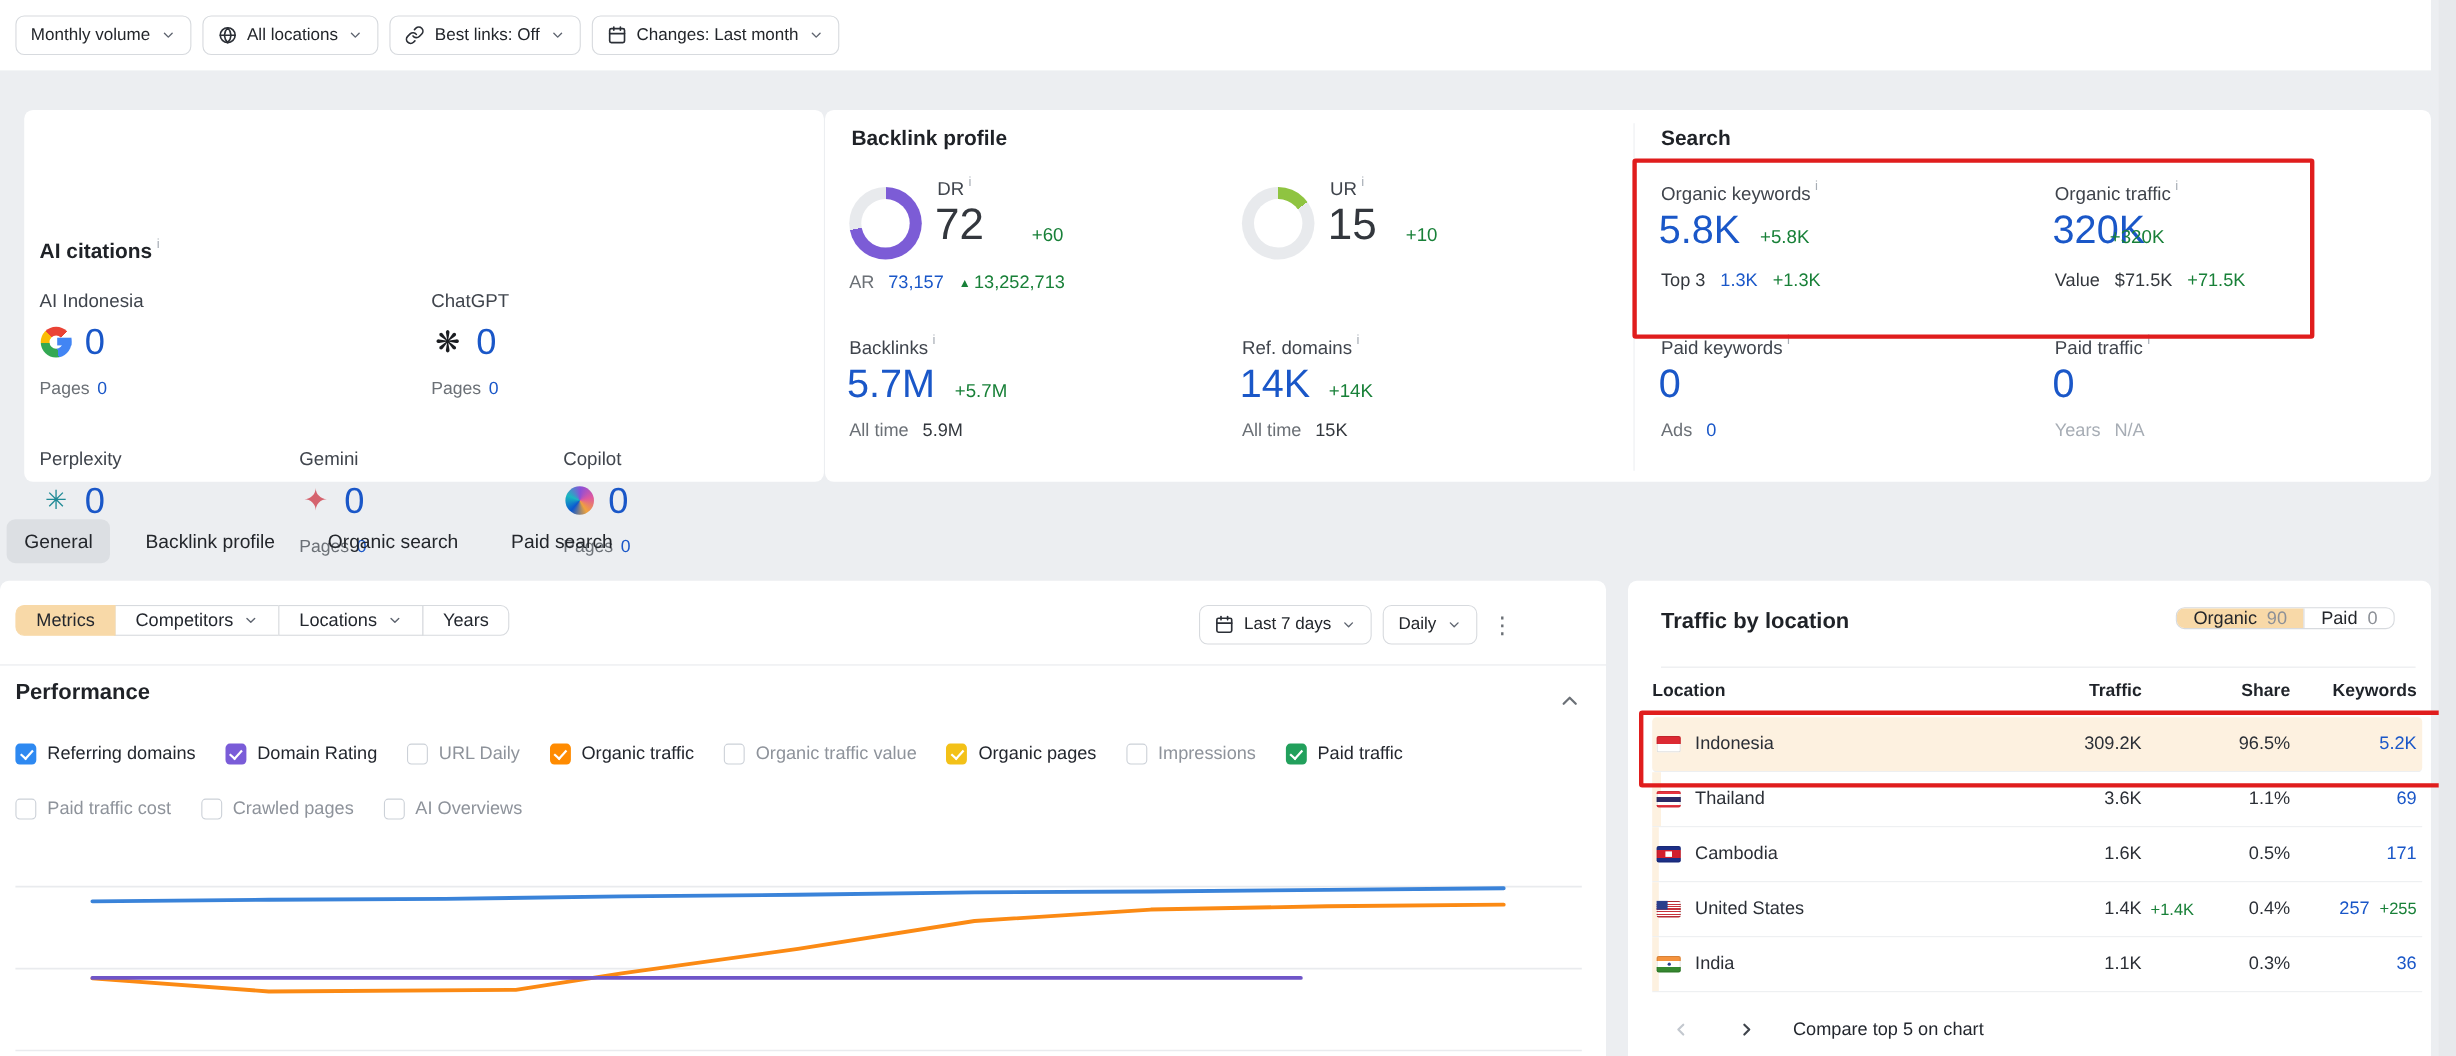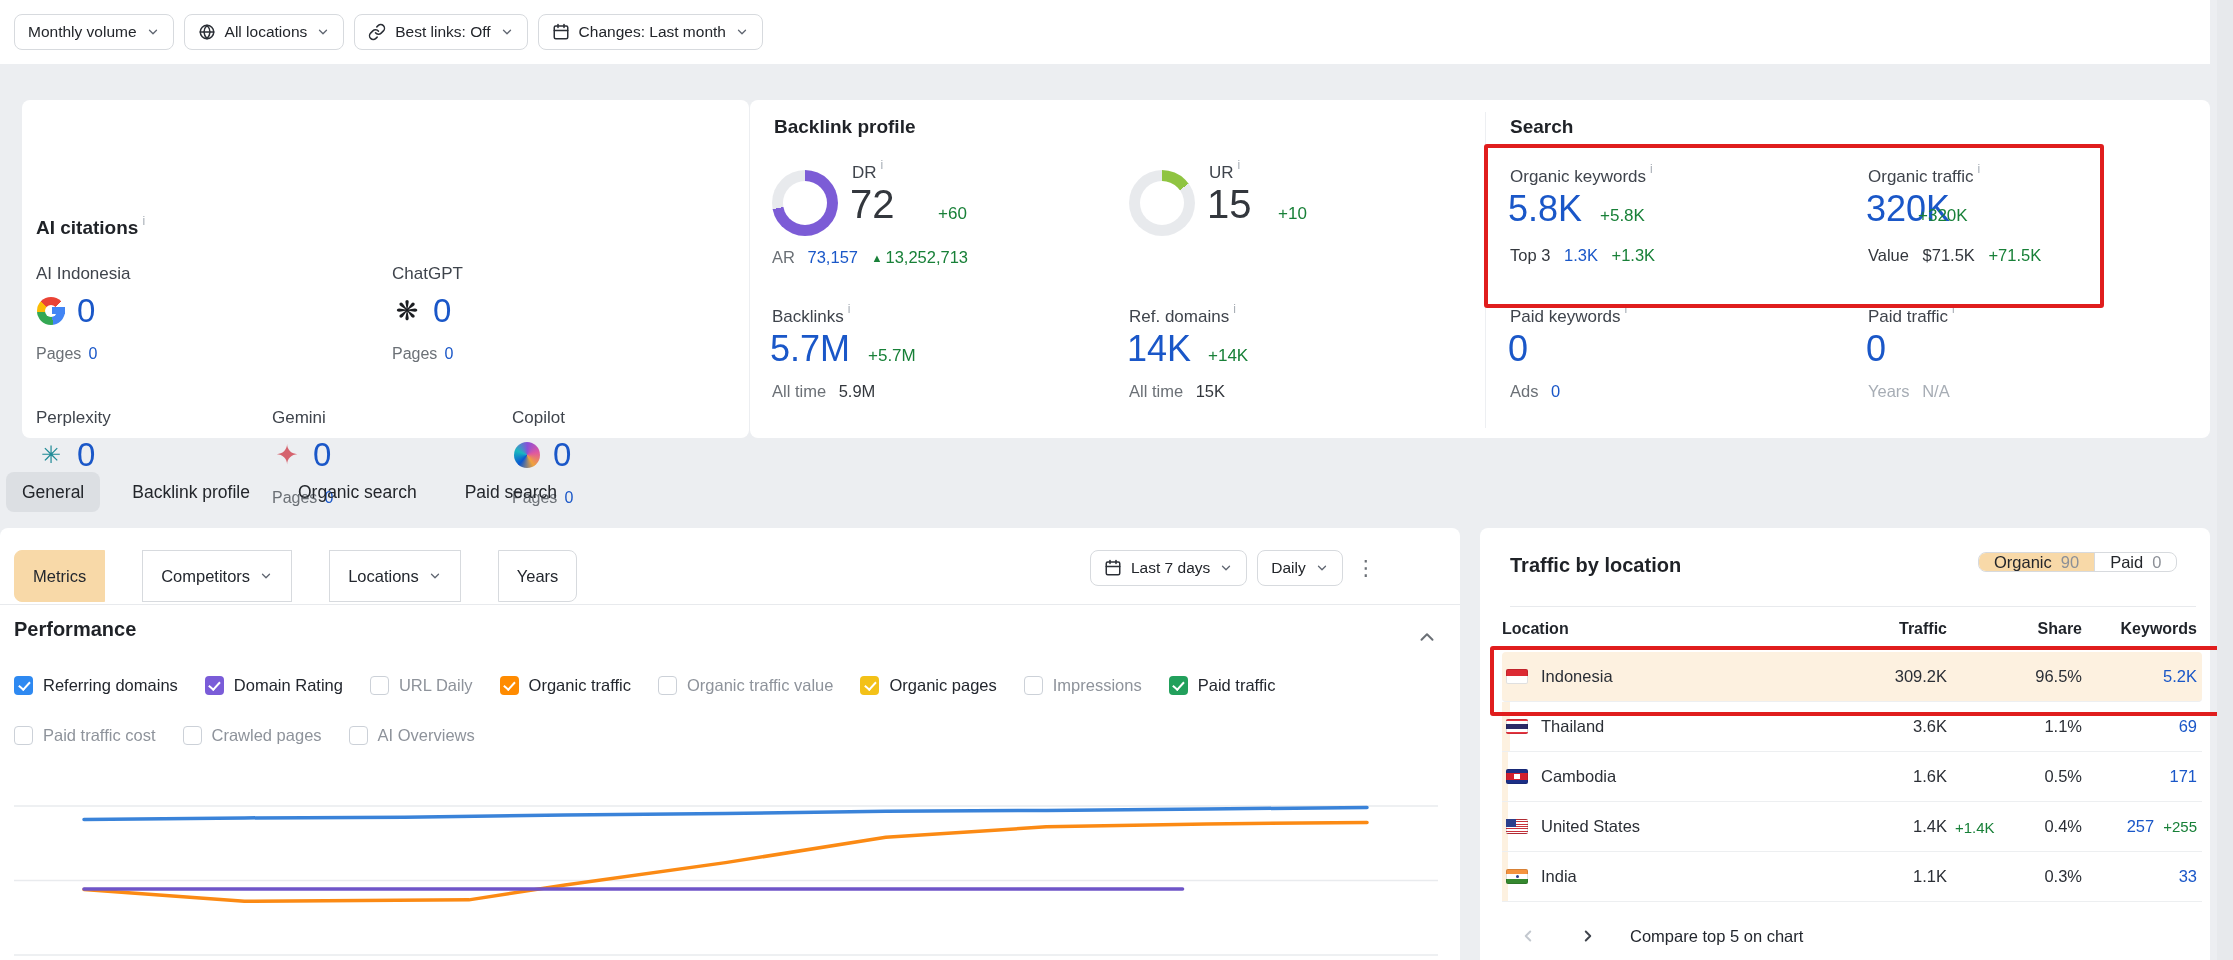--- a/index.html
+++ b/index.html
@@ -54,21 +54,21 @@
   .eicon-perplexity{font-size:24px;color:#1f8a96;}
   .eicon-gemini{font-size:27px;color:#d5636e;}
   .eicon-copilot .cp{width:26px;height:26px;border-radius:50%;
     background:conic-gradient(from 220deg,#0b57d0,#19b8c0,#8b4fd8,#e0589f,#f0a33c,#0b57d0);}
   
   .tabs{position:absolute;left:6px;top:472px;display:flex;align-items:center;gap:16px;height:40px;}
   .tab{padding:0 16px;height:40px;display:flex;align-items:center;font-size:17.5px;color:#23262b;
        border-radius:8px;cursor:pointer;white-space:nowrap;}
   .tab.active{background:#dcdfe3;}
   
-  #segmented{position:absolute;left:14px;top:550px;display:flex;height:52px;gap:38px;}
+  #segmented{position:absolute;left:14px;top:550px;display:flex;height:28px;}
   .seg{display:flex;align-items:center;gap:9px;padding:0 18px;font-size:16.5px;color:#23272e;background:#fff;
        border:1px solid #d7dade;margin-left:-1px;cursor:pointer;box-sizing:border-box;white-space:nowrap;}
   .seg.sel{background:#f8d9a8;border-color:#f8d9a8;border-radius:8px 0 0 8px;margin-left:0;z-index:1;}
   .seg:last-child{border-radius:0 8px 8px 0;}
   
   .panel-controls{position:absolute;left:1090px;top:550px;display:flex;align-items:center;gap:10px;}
   .kebab{font-size:21px;color:#6b7076;width:26px;text-align:center;cursor:pointer;}
   
   .cb-row{position:absolute;left:14px;display:flex;align-items:center;gap:27px;height:26px;}
   .cb-item{display:flex;align-items:center;gap:10px;cursor:pointer;white-space:nowrap;}
@@ -504,21 +504,21 @@
       </div>
       <div class="t-row">
         <div class="share-strip" style="width: max(6px, 0.3%);"></div>
         <div class="cell-loc">
           <div class="flag flag-in"></div>
           <span>India</span>
         </div>
         <div class="cell-num"><span>1.1K</span></div>
         <div class="cell-num">0.3%</div>
         <div class="cell-kw">
-          <span class="kw-val">33</span>
+          <span class="kw-val">36</span>
         </div>
       </div>
     </div>
   <div class="tbl-footer">
     <div class="pg-btn pg-prev">
         <svg viewBox="0 0 24 24">
           <path d="M15 18l-6-6 6-6"></path>
         </svg>
       </div>
     <div class="pg-btn pg-next" style="margin-left:36px;">

